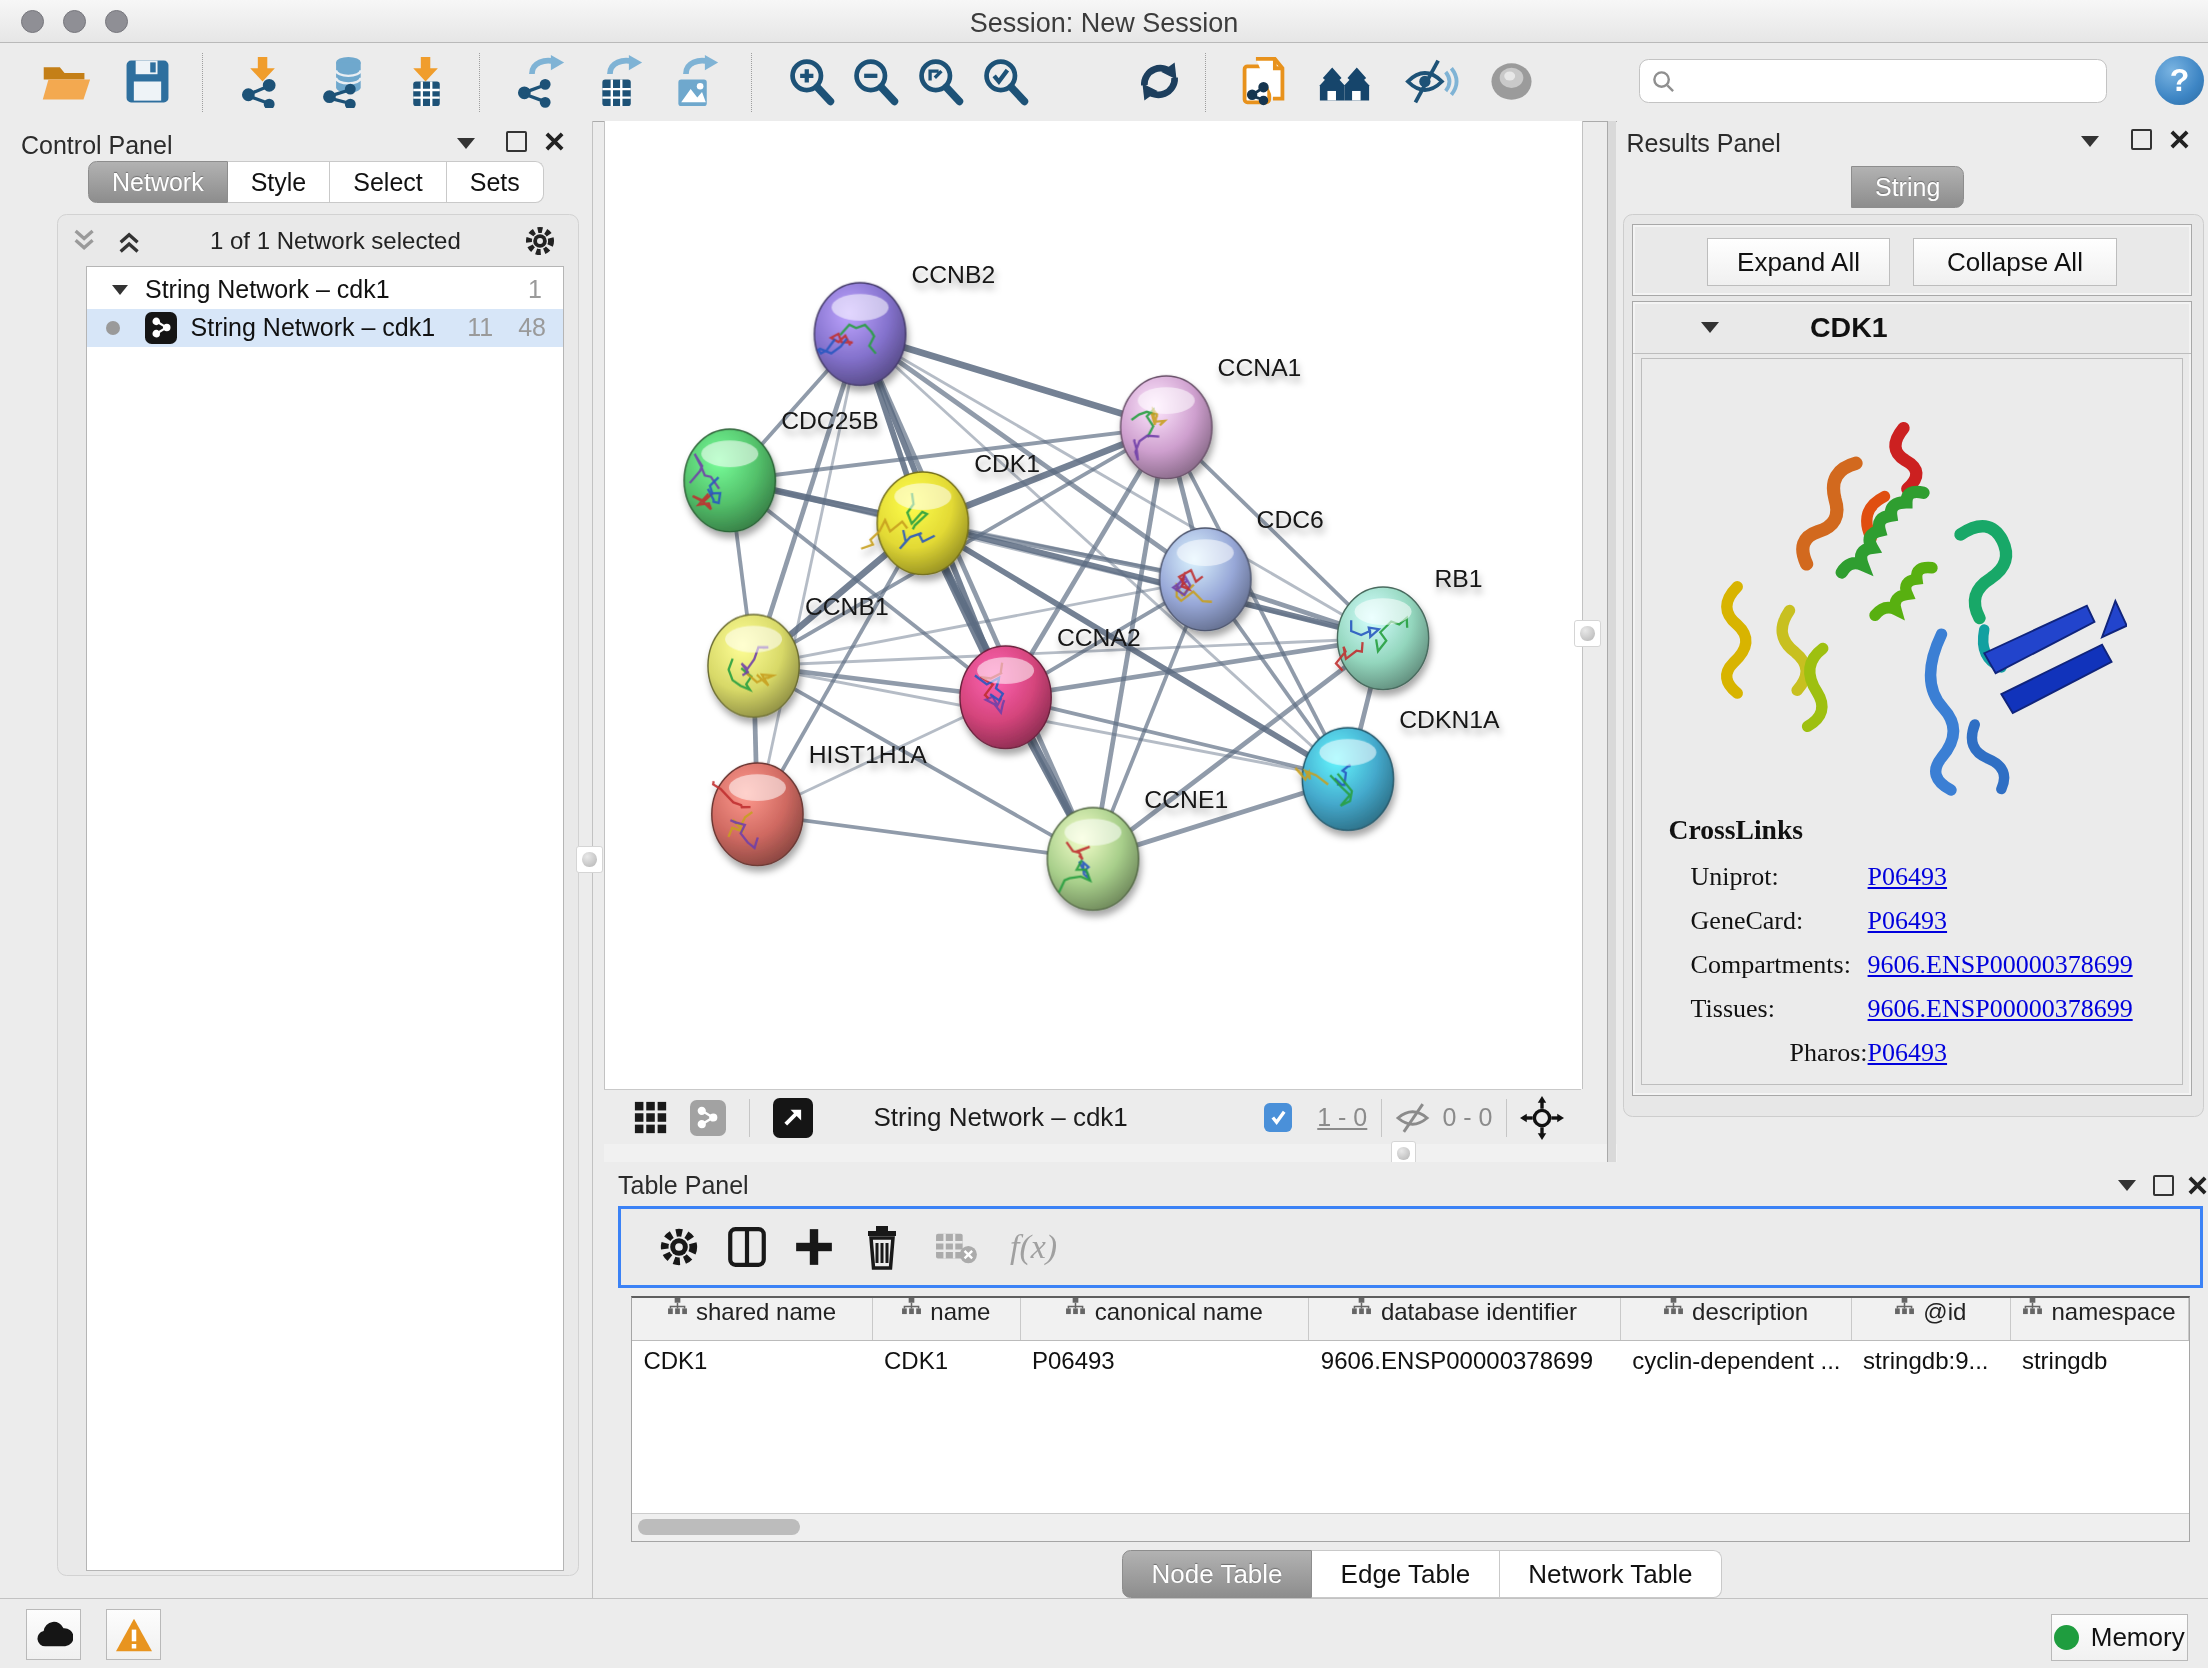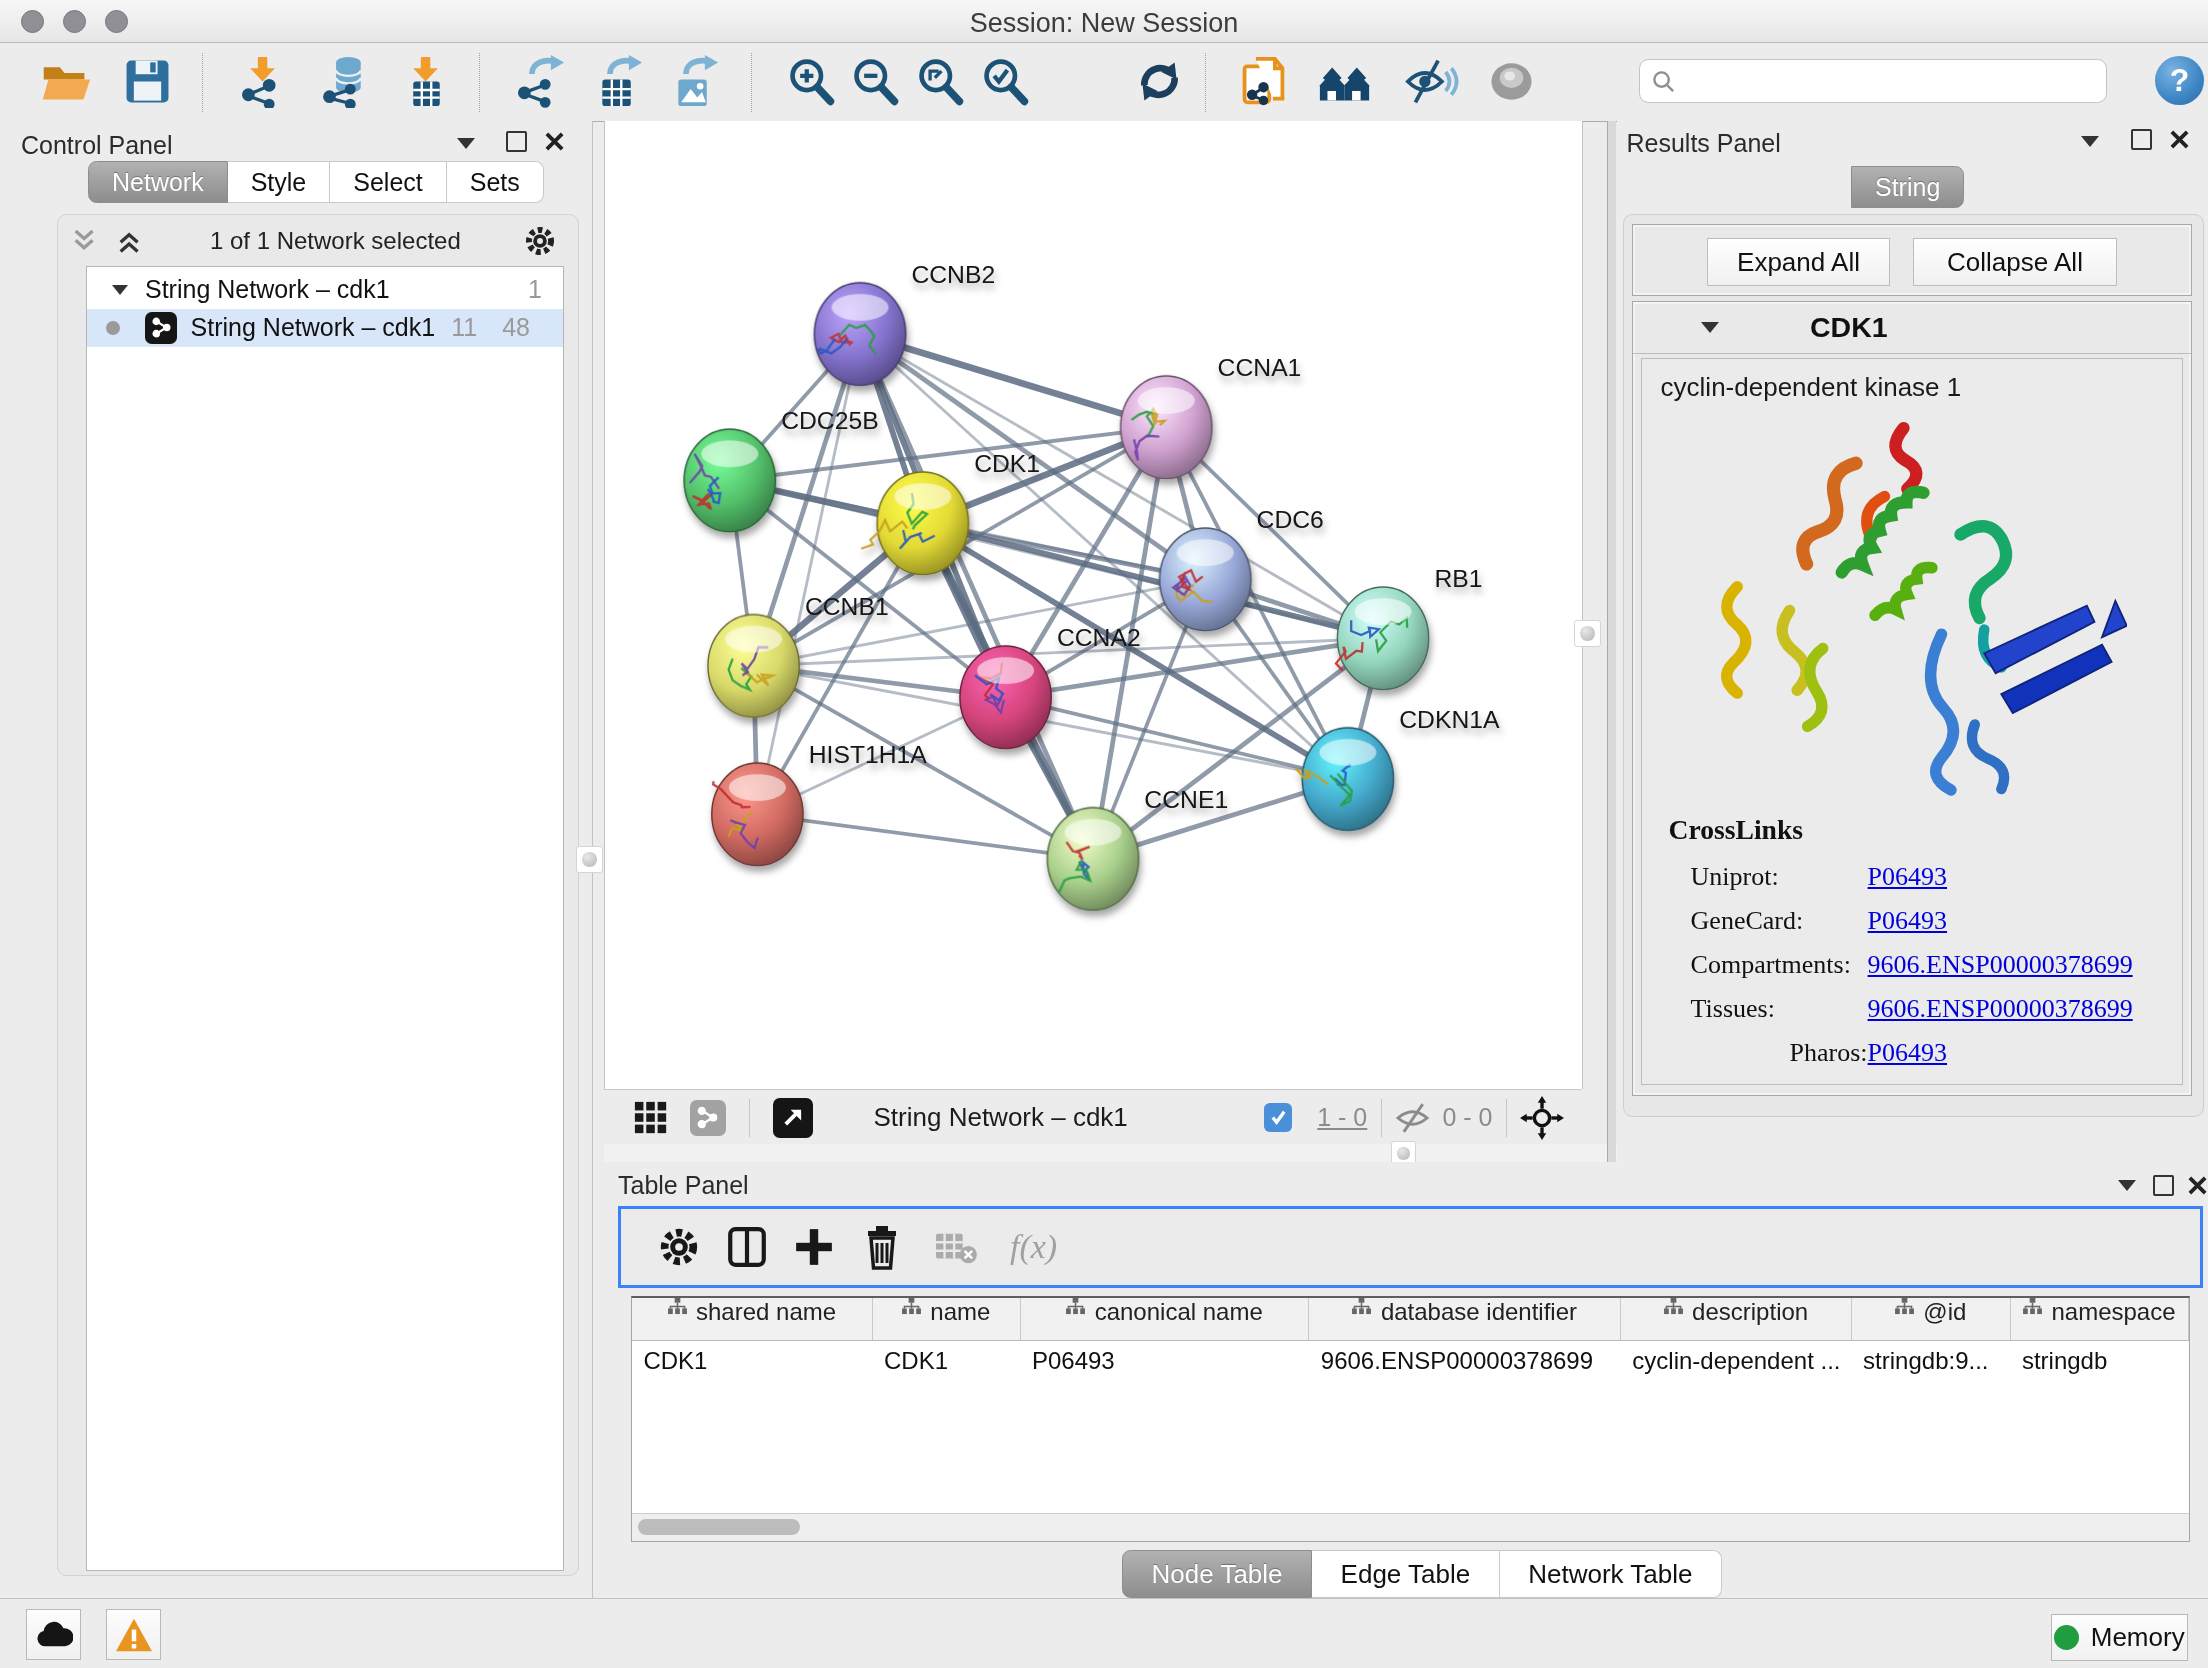--- a/index.html
+++ b/index.html
@@ -292,21 +292,21 @@
             <circle cx="6" cy="5" r="3"></circle>
             <circle cx="6" cy="19" r="3"></circle>
             <circle cx="18" cy="12" r="3"></circle>
             <line x1="8" y1="6" x2="16" y2="11"></line>
             <line x1="8" y1="18" x2="16" y2="13"></line>
           </g>
         </svg>
     </span>
     <span style="margin-left:13.3px;">String Network – cdk1</span>
     <span class="num" style="margin-left:auto;">11</span>
-    <span class="num" style="margin-left:25px;margin-right:33px;">48</span>
+    <span class="num" style="margin-left:25px;margin-right:17px;">48</span>
   </div>
 </div>
 
 <div class="abs grip" style="left:576px;top:846px;">
     <div class="gripdot"></div>
   </div>
 
 <div class="abs canvas">
   <svg id="net-svg" width="977" height="968" viewBox="0 0 1027 1018">
       <defs>
@@ -600,21 +600,20 @@
   <div class="btn abs" style="left:280px;top:13.3px;width:202px;height:46px;">
       <span>Collapse All</span>
     </div>
 </div>
 <div class="abs rp-gene">
   <div class="rp-genehead">
     <div class="caret-down" style="margin-left:68px;"></div>
     <span style="margin-left:91px;font-size:28.5px;font-weight:bold;color:#111;">CDK1</span>
   </div>
   <div class="rp-inner">
-    <div style="padding:13.3px 0 0 19px;font-size:26px;color:#1a1a1a;">cyclin-dependent kinase 1</div>
 
     <svg class="abs" style="left:57px;top:52px;" width="428" height="399" viewBox="0 0 450 420">
       <g fill="none" stroke-linecap="round">
         <path d="M215 18q-18 22 2 34q22 12 2 30" stroke="#cc2020" stroke-width="13"></path>
         <path d="M165 55q-30 8-22 38q8 26-18 34q-24 8-12 34" stroke="#d2691e" stroke-width="14"></path>
         <path d="M195 90q-28 14-14 44" stroke="#e04e10" stroke-width="12"></path>
         <path d="M40 185q-22 22 0 40q20 18-4 40q-16 16 4 32" stroke="#d8b400" stroke-width="12"></path>
         <path d="M95 210q-18 26 6 44q22 18 2 40" stroke="#c8c020" stroke-width="12"></path>
         <path d="M130 250q-24 18-6 46q14 22-10 36" stroke="#9ec010" stroke-width="12"></path>
         <path d="M150 170 q8-14 22-8 q-6-16 10-18 q-8-14 8-18 q-4-14 12-16 q-2-14 16-14 q0-14 18-10" stroke="#2f9e30" stroke-width="13"></path>

